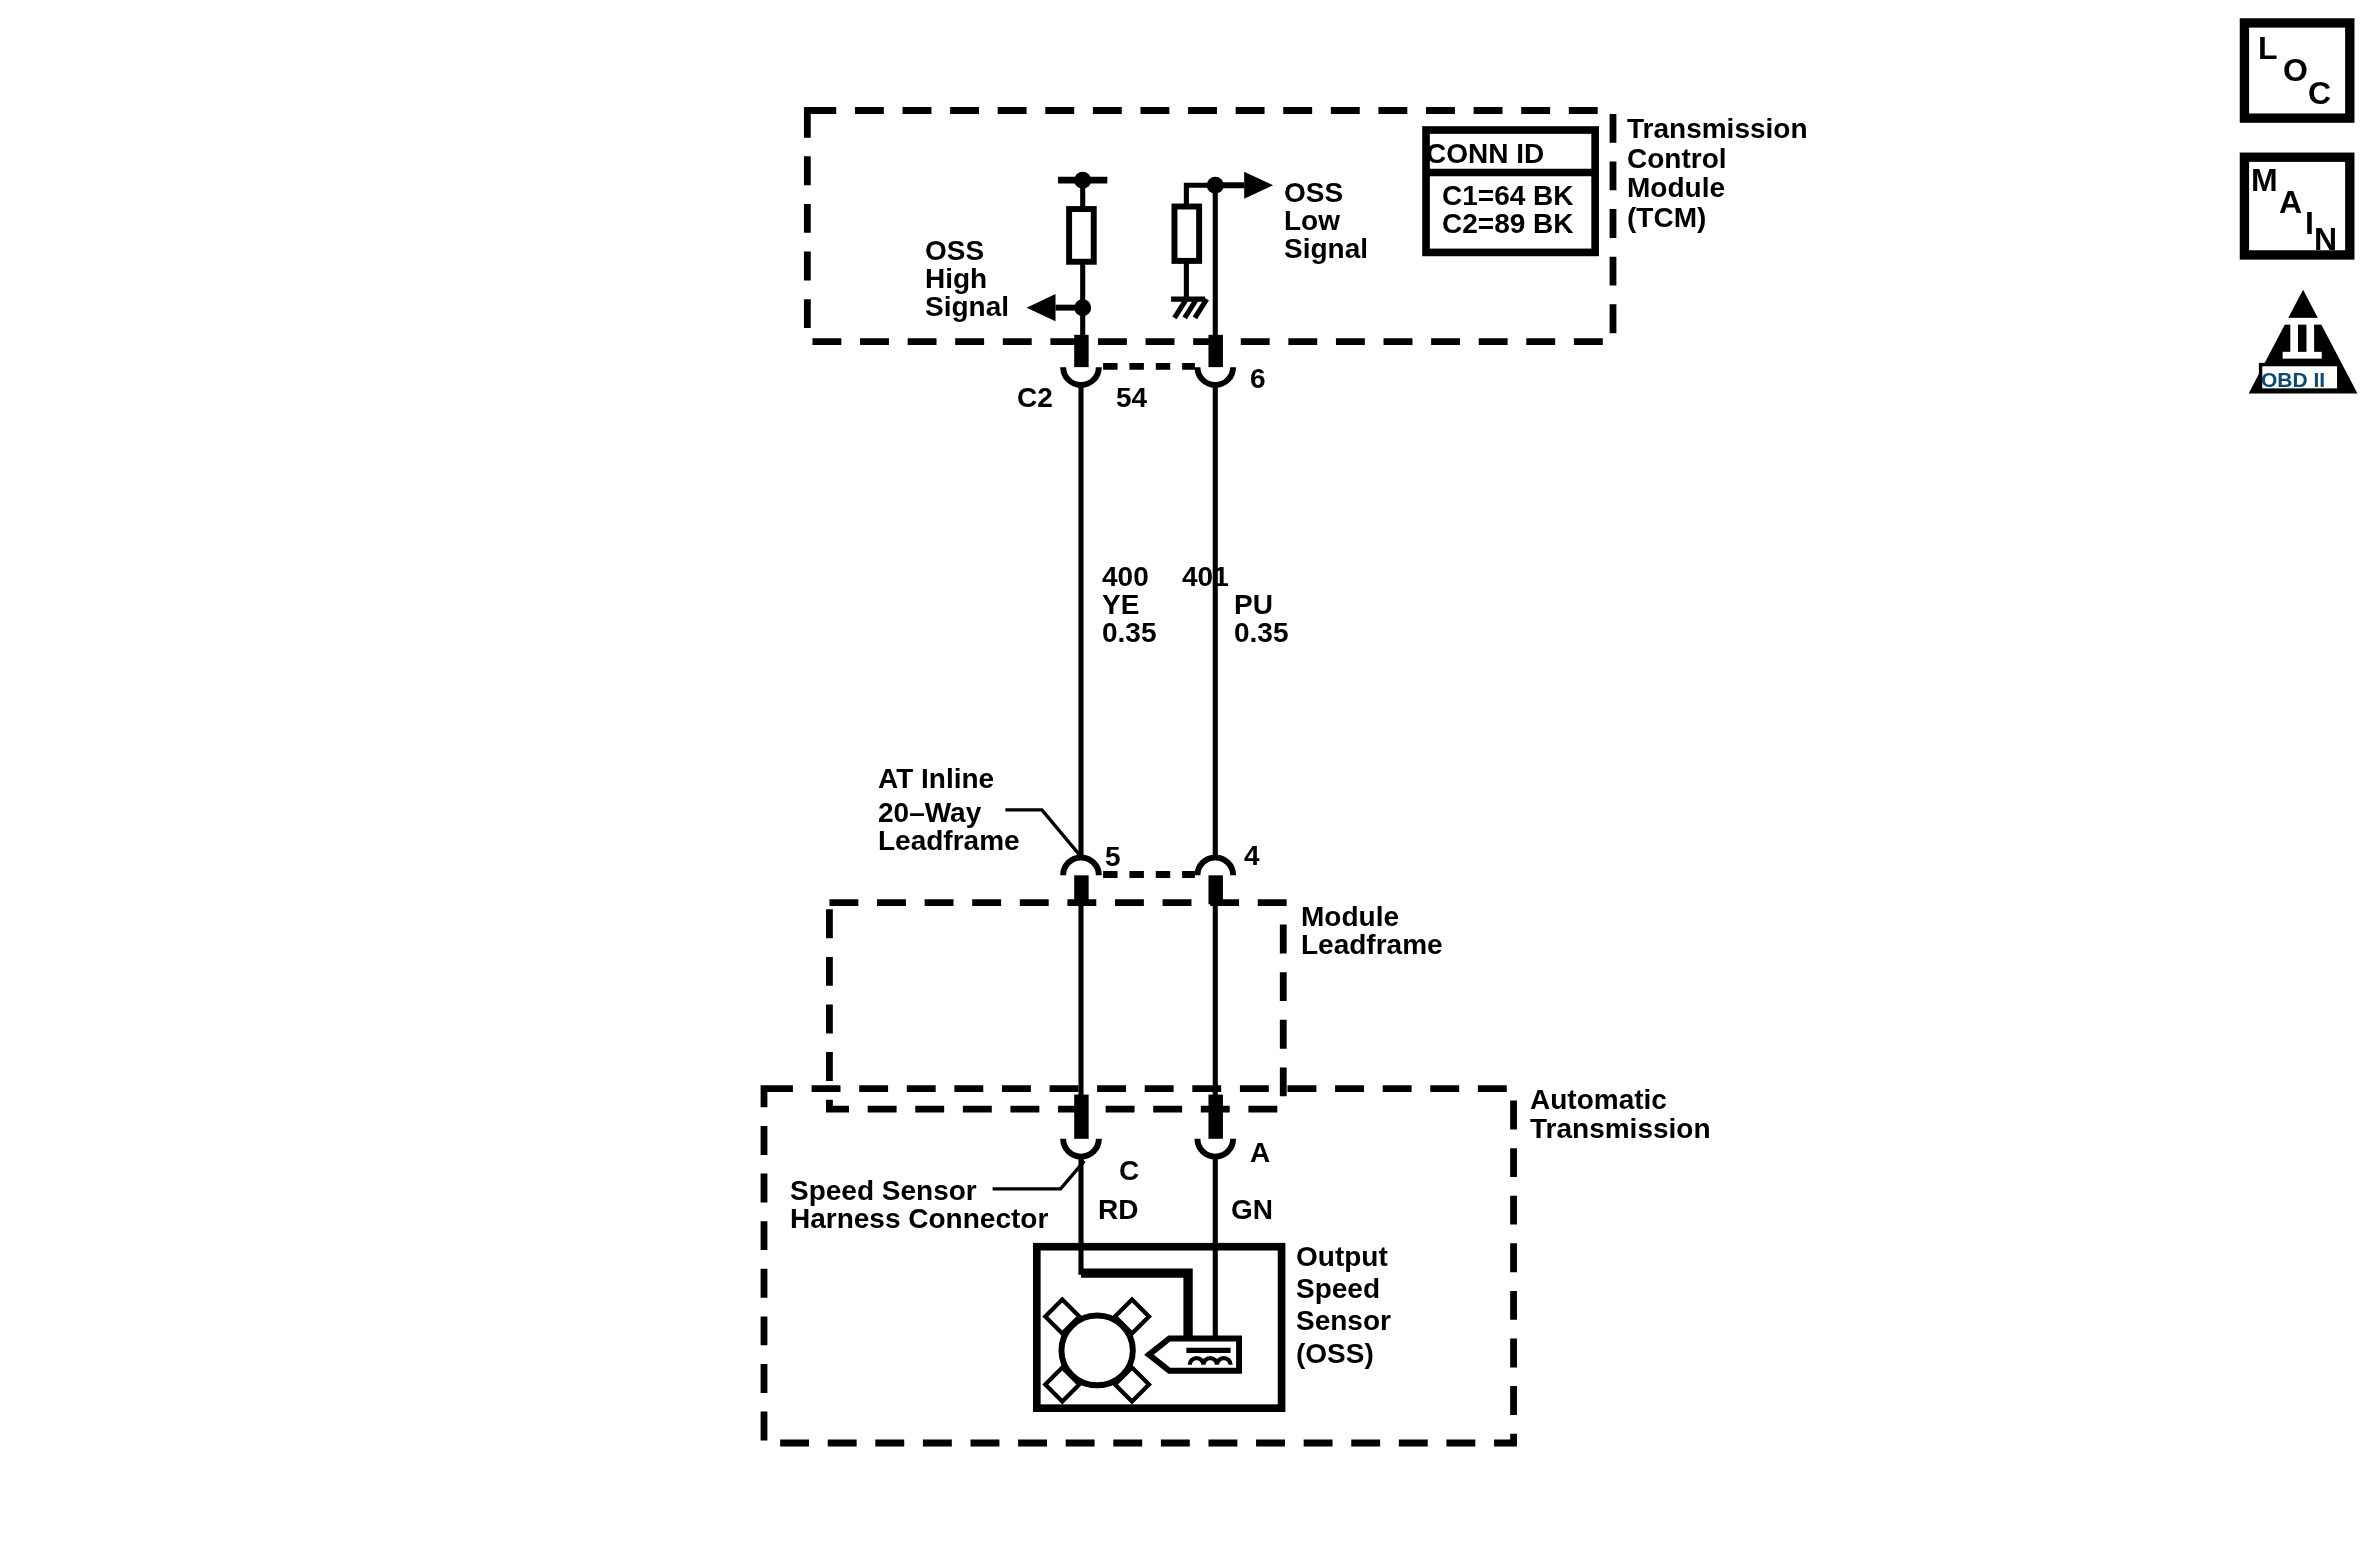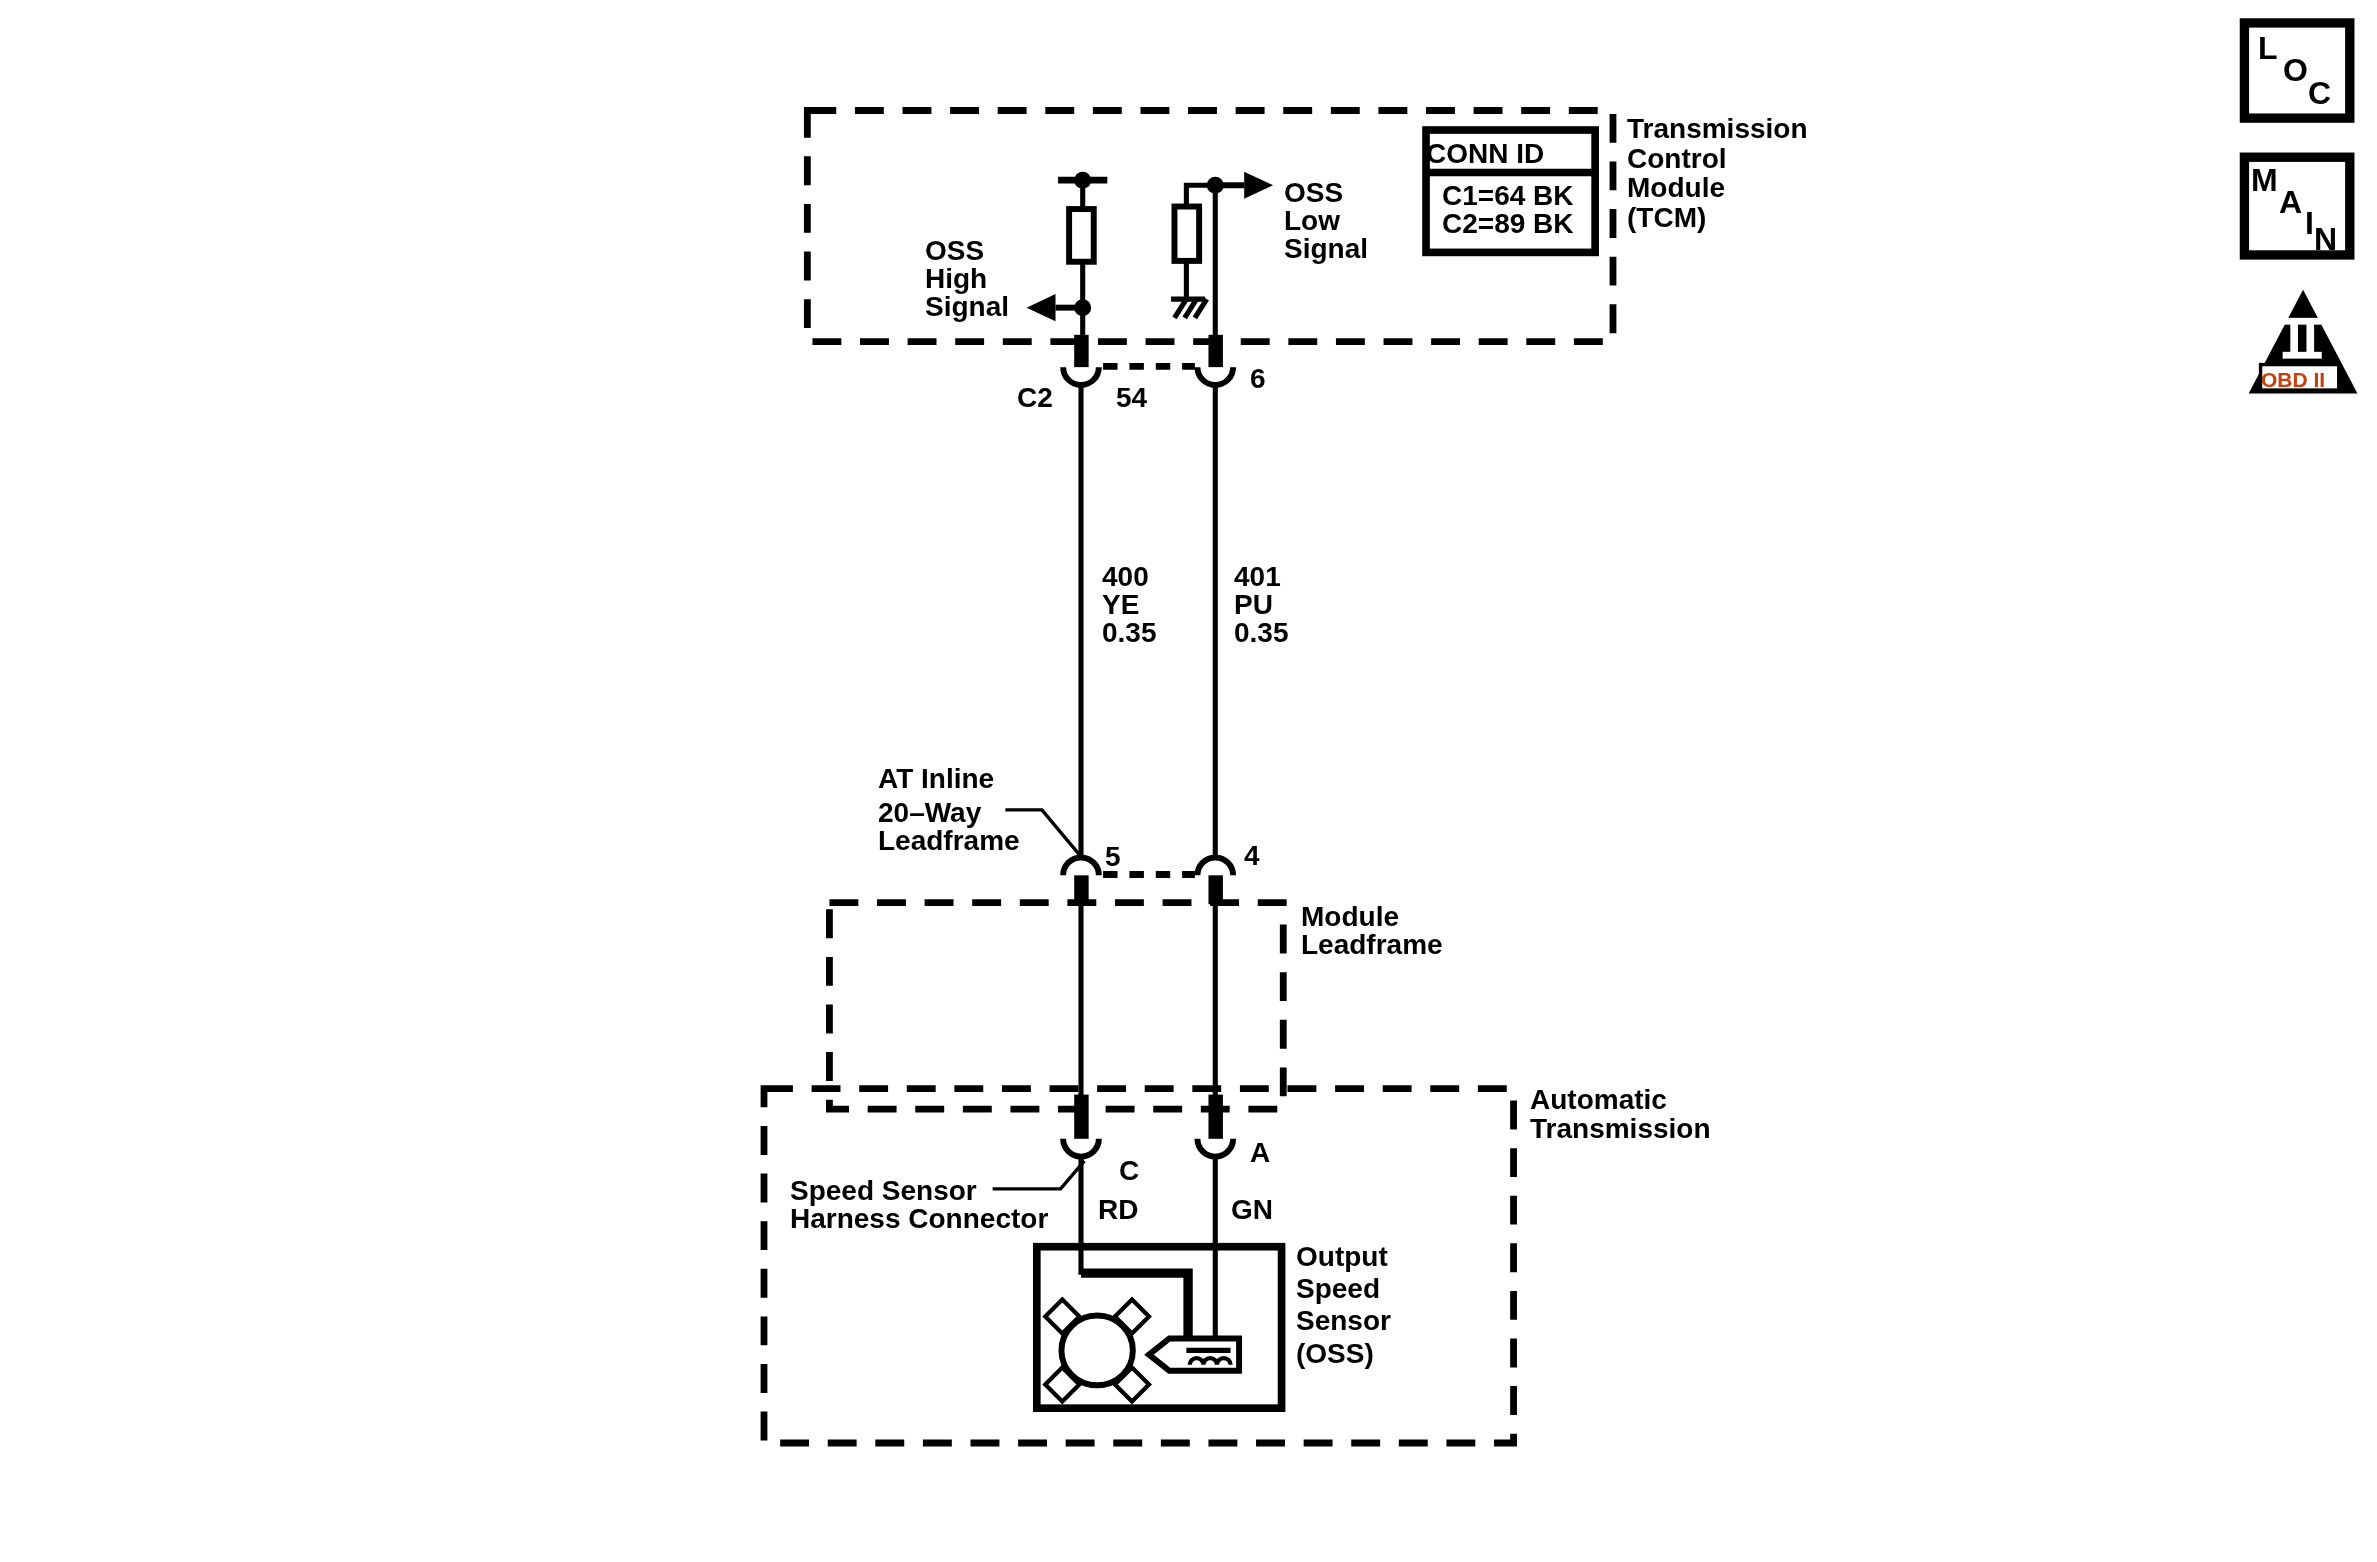--- a/index.html
+++ b/index.html
@@ -2,21 +2,21 @@
 <html style="font-size:13.6px"><head>
 <meta charset="utf-8">
 <style>
   html,body{margin:0;padding:0;background:#ffffff;}
   #stage{position:relative;width:2377px;height:1562px;background:#ffffff;overflow:hidden;
          font-family:"Liberation Sans",sans-serif;}
   #linework{position:absolute;left:0;top:0;}
   .lbl{position:absolute;font:700 28px/1.05 "Liberation Sans",sans-serif;color:#000;white-space:pre;}
   .ctr{text-align:left;}
   .badge-letter{position:absolute;font:700 32px/1 "Liberation Sans",sans-serif;color:#000;}
-  .obd-lbl{position:absolute;font:700 21px/1.1 "Liberation Sans",sans-serif;color:#c2410c;}
+  .obd-lbl{position:absolute;font:700 21px/1.1 "Liberation Sans",sans-serif;color:#0c4a6e;}
 </style>
 </head>
 <body>
 
 <div id="stage">
 
   <svg id="linework" width="2377" height="1562" viewBox="0 0 2797 1838">
 
     <rect x="950" y="130" width="948" height="272" fill="none" stroke="#000" stroke-width="8" stroke-dasharray="34 22"></rect>
 
@@ -148,21 +148,21 @@
   <div class="lbl" style="left:1284px;top:234px">Signal</div>
 
   <div class="lbl" style="left:1017px;top:383px">C2</div>
   <div class="lbl" style="left:1116px;top:383px">54</div>
   <div class="lbl" style="left:1250px;top:364px">6</div>
 
   <div class="lbl" style="left:1102px;top:562px">400</div>
   <div class="lbl" style="left:1102px;top:590px">YE</div>
   <div class="lbl" style="left:1102px;top:618px">0.35</div>
 
-  <div class="lbl" style="left:1234px;top:562px">401</div>
+  <div class="lbl" style="left:1182px;top:562px">401</div>
   <div class="lbl" style="left:1234px;top:590px">PU</div>
   <div class="lbl" style="left:1234px;top:618px">0.35</div>
 
   <div class="lbl" style="left:878px;top:764px">AT Inline</div>
   <div class="lbl" style="left:878px;top:798px">20–Way</div>
   <div class="lbl" style="left:878px;top:826px">Leadframe</div>
   <div class="lbl" style="left:1105px;top:842px">5</div>
   <div class="lbl" style="left:1244px;top:841px">4</div>
 
   <div class="lbl" style="left:1301px;top:902px">Module</div>

